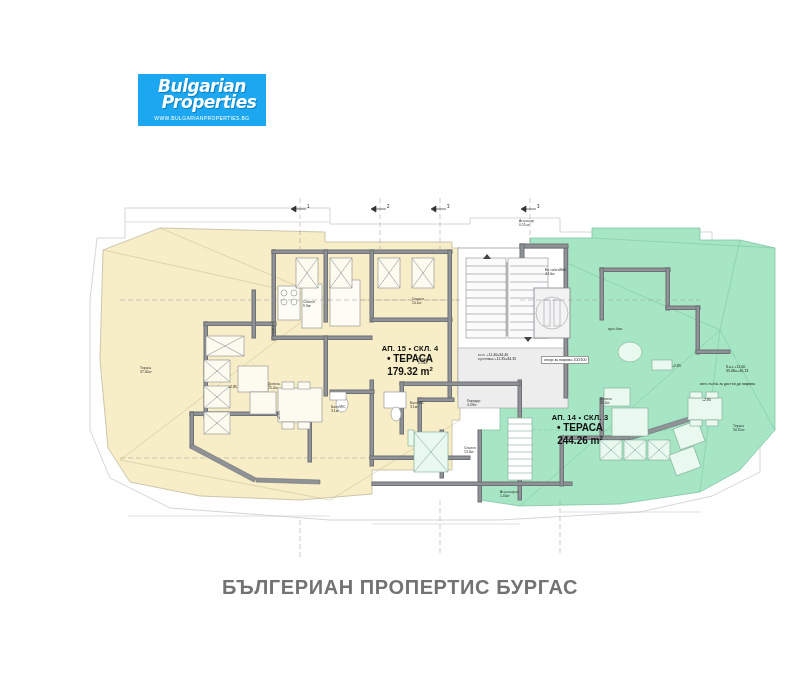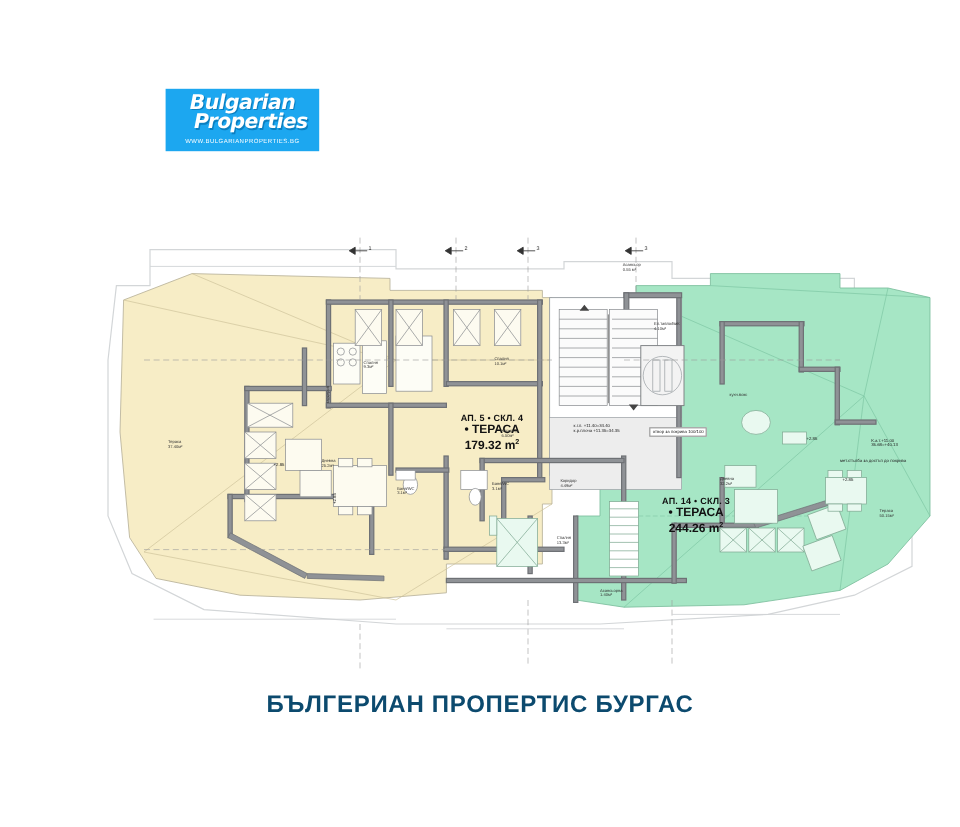--- a/index.html
+++ b/index.html
@@ -25,21 +25,21 @@
     text-shadow:1px 1px 0 #0b7fc0;margin-left:14px;
   }
   #logo .l3{
     font-family:"Liberation Sans",sans-serif;font-size:5px;color:#ffffff;
     letter-spacing:.4px;margin-top:5px;
   }
   
   #footer{
     position:absolute;left:0;top:576px;width:800px;text-align:center;
     font-family:"Liberation Sans",sans-serif;font-weight:bold;font-size:20px;
-    letter-spacing:.6px;color:#0c4a6e;
+    letter-spacing:.6px;color:#737373;
   }
   
   #plan{position:absolute;left:0;top:0;width:800px;height:689px;}
   .wm{
     position:absolute;font-family:"DejaVu Sans",sans-serif;font-weight:bold;
     font-style:italic;color:rgba(150,150,150,.16);pointer-events:none;
     white-space:nowrap;
   }
   #wm1{left:152px;top:280px;font-size:60px;}
   #wm2{left:176px;top:330px;font-size:60px;}
@@ -301,21 +301,21 @@
     </g>
 
     <g stroke="#cfd2d4" stroke-width=".7" fill="none">
       <line x1="128" y1="516" x2="330" y2="516"></line>
       <line x1="372" y1="524" x2="520" y2="524"></line>
       <line x1="560" y1="512" x2="700" y2="512"></line>
     </g>
   </svg>
 
   <div class="aptlbl" style="left:350px;top:344px;width:120px;">
-    <div class="r1">АП. 5 • СКЛ. 4</div>
+    <div class="r1">АП. 15 • СКЛ. 4</div>
     <div class="r2">• ТЕРАСА</div>
     <div class="r3">
       <span>179.32</span>&nbsp;<span>m</span><sup>2</sup>
     </div>
   </div>
 
   <div class="aptlbl" style="left:520px;top:413px;width:120px;">
     <div class="r1">АП. 14 • СКЛ. 3</div>
     <div class="r2">• ТЕРАСА</div>
     <div class="r3">

